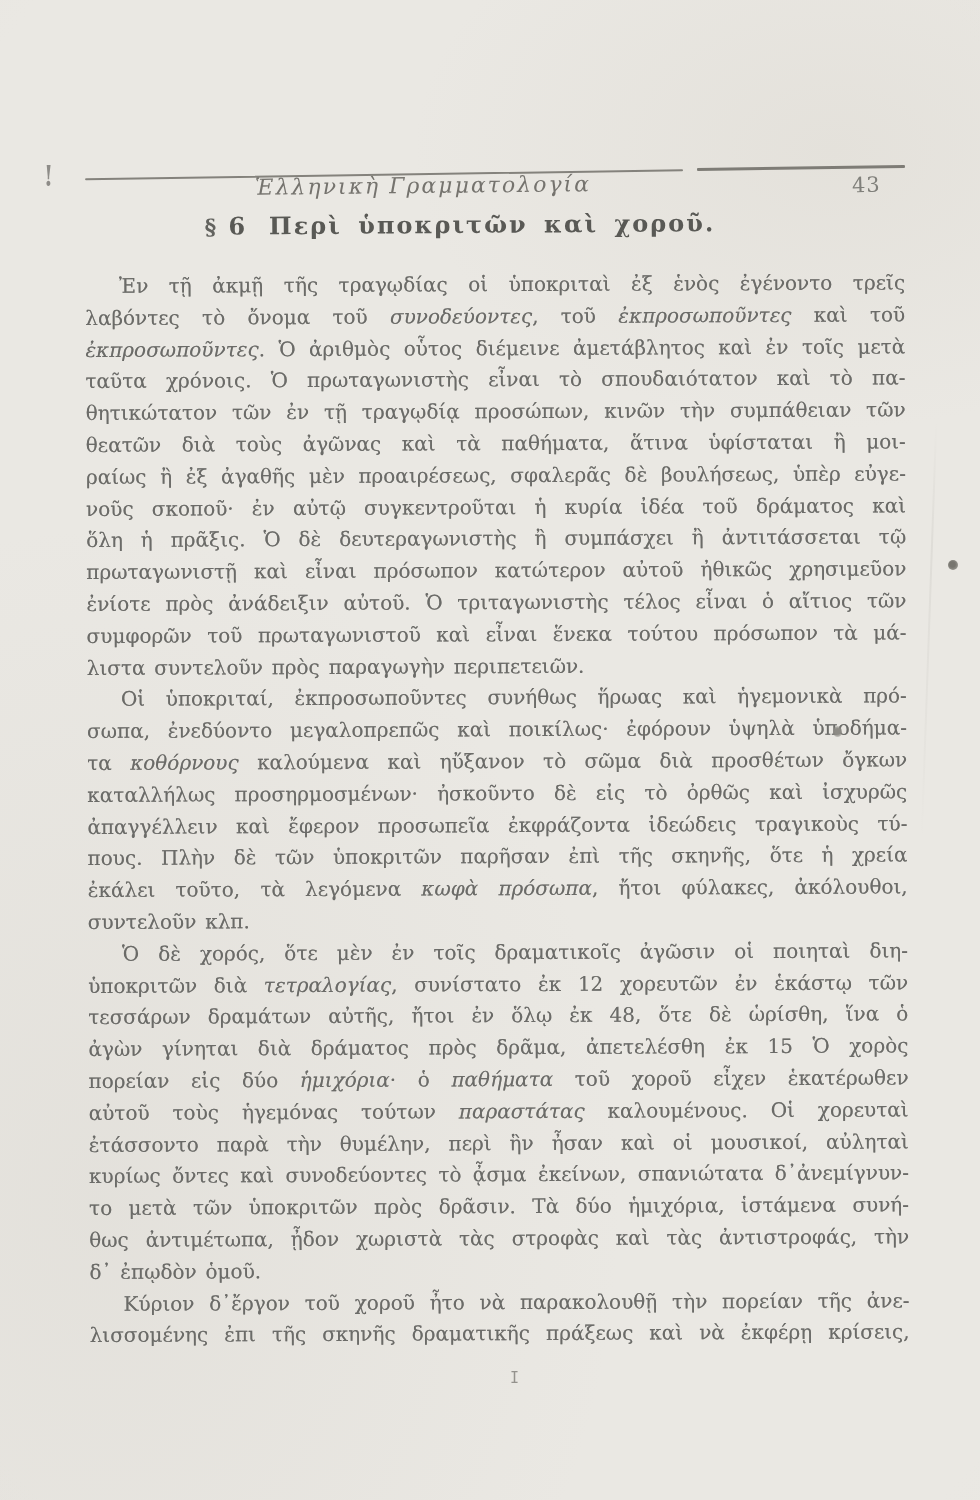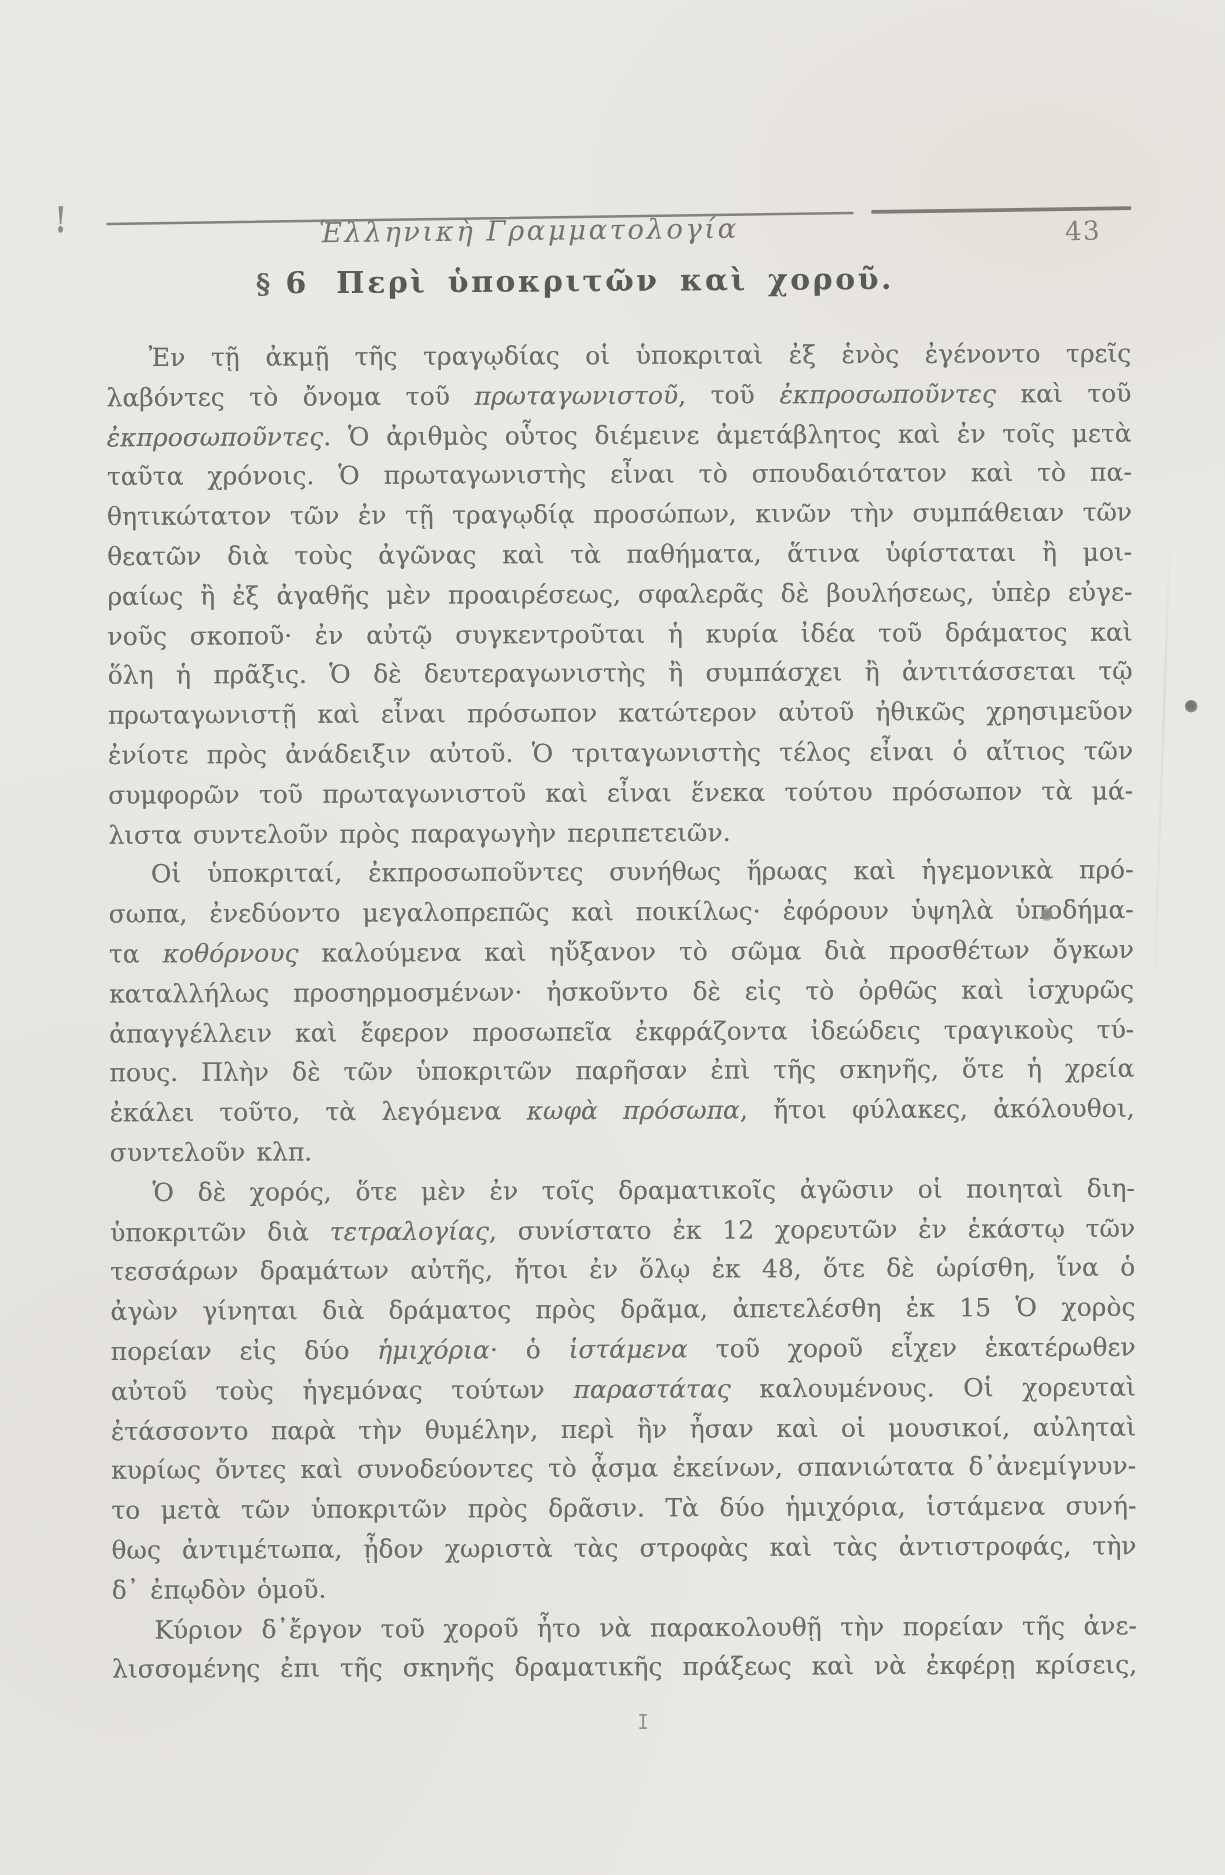--- a/index.html
+++ b/index.html
@@ -80,21 +80,21 @@
   <div class="seg2"></div>
 </div>
 
 <div class="section-heading">
   <span class="sec-mark">§</span><span class="sec-num">6</span><span>Περὶ ὑποκριτῶν καὶ χοροῦ.</span>
 </div>
 
 <div class="text-block">
     <div>
       <div class="line first"><span>Ἐν τῇ ἀκμῇ τῆς τραγῳδίας οἱ ὑποκριταὶ ἐξ ἑνὸς ἐγένοντο τρεῖς</span></div>
-      <div class="line"><span>λαβόντες τὸ ὄνομα τοῦ </span><em>πρωταγωνιστοῦ</em><span>, τοῦ </span><em>ἐκπροσωποῦντες</em><span> καὶ τοῦ</span></div>
+      <div class="line"><span>λαβόντες τὸ ὄνομα τοῦ </span><em>συνοδεύοντες</em><span>, τοῦ </span><em>ἐκπροσωποῦντες</em><span> καὶ τοῦ</span></div>
       <div class="line"><em>ἐκπροσωποῦντες</em><span>. Ὁ ἀριθμὸς οὗτος διέμεινε ἀμετάβλητος καὶ ἐν τοῖς μετὰ</span></div>
       <div class="line"><span>ταῦτα χρόνοις. Ὁ πρωταγωνιστὴς εἶναι τὸ σπουδαιότατον καὶ τὸ πα-</span></div>
       <div class="line"><span>θητικώτατον τῶν ἐν τῇ τραγῳδίᾳ προσώπων, κινῶν τὴν συμπάθειαν τῶν</span></div>
       <div class="line"><span>θεατῶν διὰ τοὺς ἀγῶνας καὶ τὰ παθήματα, ἅτινα ὑφίσταται ἢ μοι-</span></div>
       <div class="line"><span>ραίως ἢ ἐξ ἀγαθῆς μὲν προαιρέσεως, σφαλερᾶς δὲ βουλήσεως, ὑπὲρ εὐγε-</span></div>
       <div class="line"><span>νοῦς σκοποῦ· ἐν αὐτῷ συγκεντροῦται ἡ κυρία ἰδέα τοῦ δράματος καὶ</span></div>
       <div class="line"><span>ὅλη ἡ πρᾶξις. Ὁ δὲ δευτεραγωνιστὴς ἢ συμπάσχει ἢ ἀντιτάσσεται τῷ</span></div>
       <div class="line"><span>πρωταγωνιστῇ καὶ εἶναι πρόσωπον κατώτερον αὐτοῦ ἠθικῶς χρησιμεῦον</span></div>
       <div class="line"><span>ἐνίοτε πρὸς ἀνάδειξιν αὐτοῦ. Ὁ τριταγωνιστὴς τέλος εἶναι ὁ αἴτιος τῶν</span></div>
       <div class="line"><span>συμφορῶν τοῦ πρωταγωνιστοῦ καὶ εἶναι ἕνεκα τούτου πρόσωπον τὰ μά-</span></div>
@@ -108,21 +108,21 @@
       <div class="line"><span>ἀπαγγέλλειν καὶ ἔφερον προσωπεῖα ἐκφράζοντα ἰδεώδεις τραγικοὺς τύ-</span></div>
       <div class="line"><span>πους. Πλὴν δὲ τῶν ὑποκριτῶν παρῆσαν ἐπὶ τῆς σκηνῆς, ὅτε ἡ χρεία</span></div>
       <div class="line"><span>ἐκάλει τοῦτο, τὰ λεγόμενα </span><em>κωφὰ πρόσωπα</em><span>, ἤτοι φύλακες, ἀκόλουθοι,</span></div>
       <div class="line short"><span>συντελοῦν κλπ.</span></div>
     </div>
     <div>
       <div class="line first"><span>Ὁ δὲ χορός, ὅτε μὲν ἐν τοῖς δραματικοῖς ἀγῶσιν οἱ ποιηταὶ διη-</span></div>
       <div class="line"><span>ὑποκριτῶν διὰ </span><em>τετραλογίας</em><span>, συνίστατο ἐκ 12 χορευτῶν ἐν ἑκάστῳ τῶν</span></div>
       <div class="line"><span>τεσσάρων δραμάτων αὐτῆς, ἤτοι ἐν ὅλῳ ἐκ 48, ὅτε δὲ ὡρίσθη, ἵνα ὁ</span></div>
       <div class="line"><span>ἀγὼν γίνηται διὰ δράματος πρὸς δρᾶμα, ἀπετελέσθη ἐκ 15 Ὁ χορὸς</span></div>
-      <div class="line"><span>πορείαν εἰς δύο </span><em>ἡμιχόρια</em><span>· ὁ </span><em>ἱστάμενα</em><span> τοῦ χοροῦ εἶχεν ἑκατέρωθεν</span></div>
+      <div class="line"><span>πορείαν εἰς δύο </span><em>ἡμιχόρια</em><span>· ὁ </span><em>παθήματα</em><span> τοῦ χοροῦ εἶχεν ἑκατέρωθεν</span></div>
       <div class="line"><span>αὐτοῦ τοὺς ἡγεμόνας τούτων </span><em>παραστάτας</em><span> καλουμένους. Οἱ χορευταὶ</span></div>
       <div class="line"><span>ἐτάσσοντο παρὰ τὴν θυμέλην, περὶ ἣν ἦσαν καὶ οἱ μουσικοί, αὐληταὶ</span></div>
       <div class="line"><span>κυρίως ὄντες καὶ συνοδεύοντες τὸ ᾆσμα ἐκείνων, σπανιώτατα δ᾽ἀνεμίγνυν-</span></div>
       <div class="line"><span>το μετὰ τῶν ὑποκριτῶν πρὸς δρᾶσιν. Τὰ δύο ἡμιχόρια, ἱστάμενα συνή-</span></div>
       <div class="line"><span>θως ἀντιμέτωπα, ᾖδον χωριστὰ τὰς στροφὰς καὶ τὰς ἀντιστροφάς, τὴν</span></div>
       <div class="line short"><span>δ᾽ ἐπῳδὸν ὁμοῦ.</span></div>
     </div>
     <div>
       <div class="line first"><span>Κύριον δ᾽ἔργον τοῦ χοροῦ ἦτο νὰ παρακολουθῇ τὴν πορείαν τῆς ἀνε-</span></div>
       <div class="line"><span>λισσομένης ἐπι τῆς σκηνῆς δραματικῆς πράξεως καὶ νὰ ἐκφέρῃ κρίσεις,</span></div>

